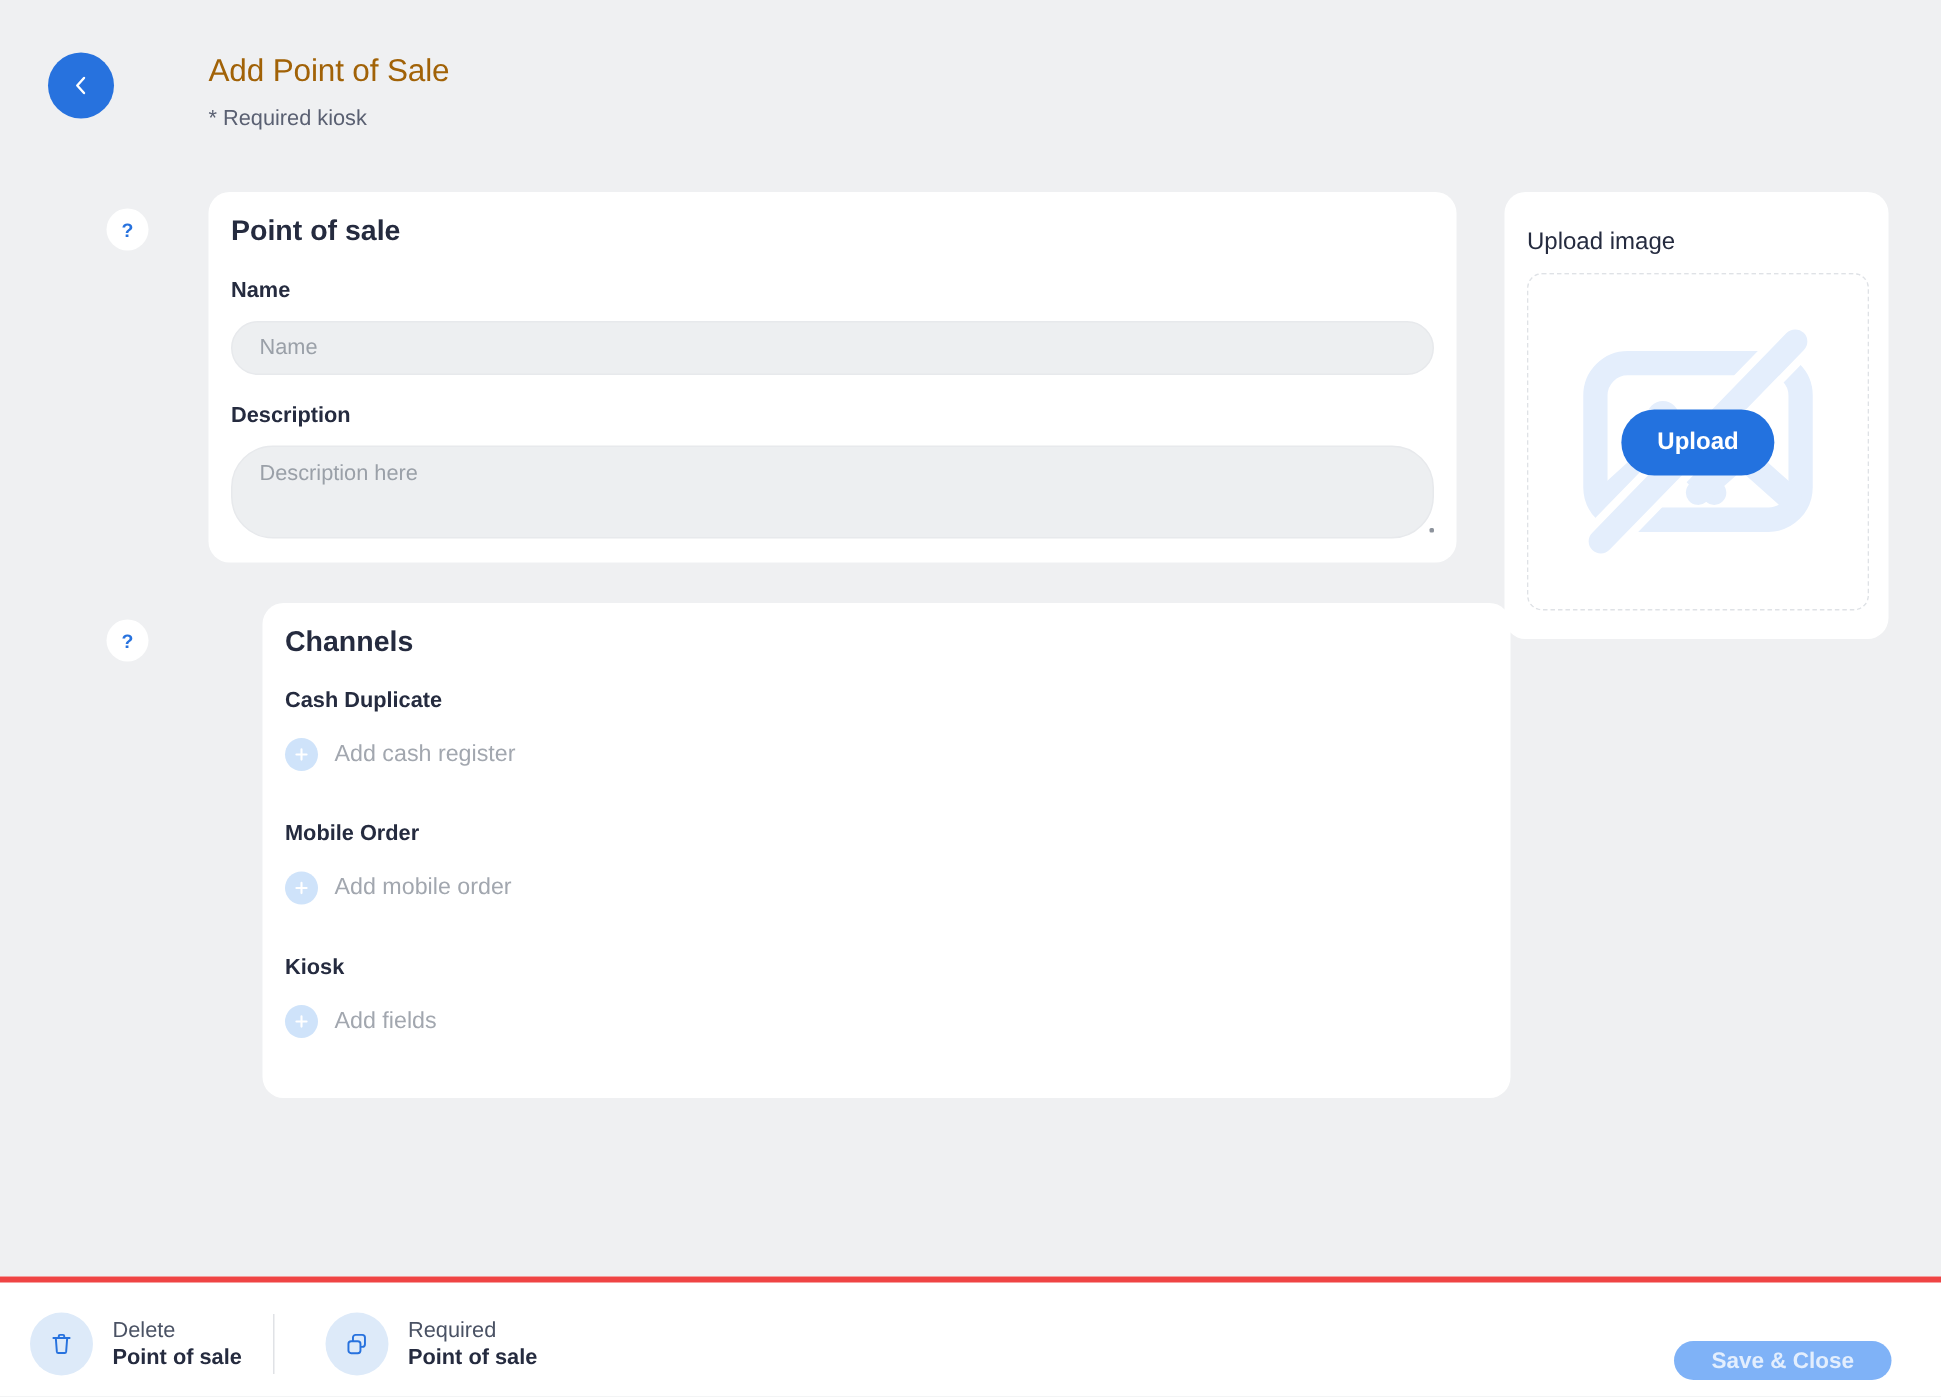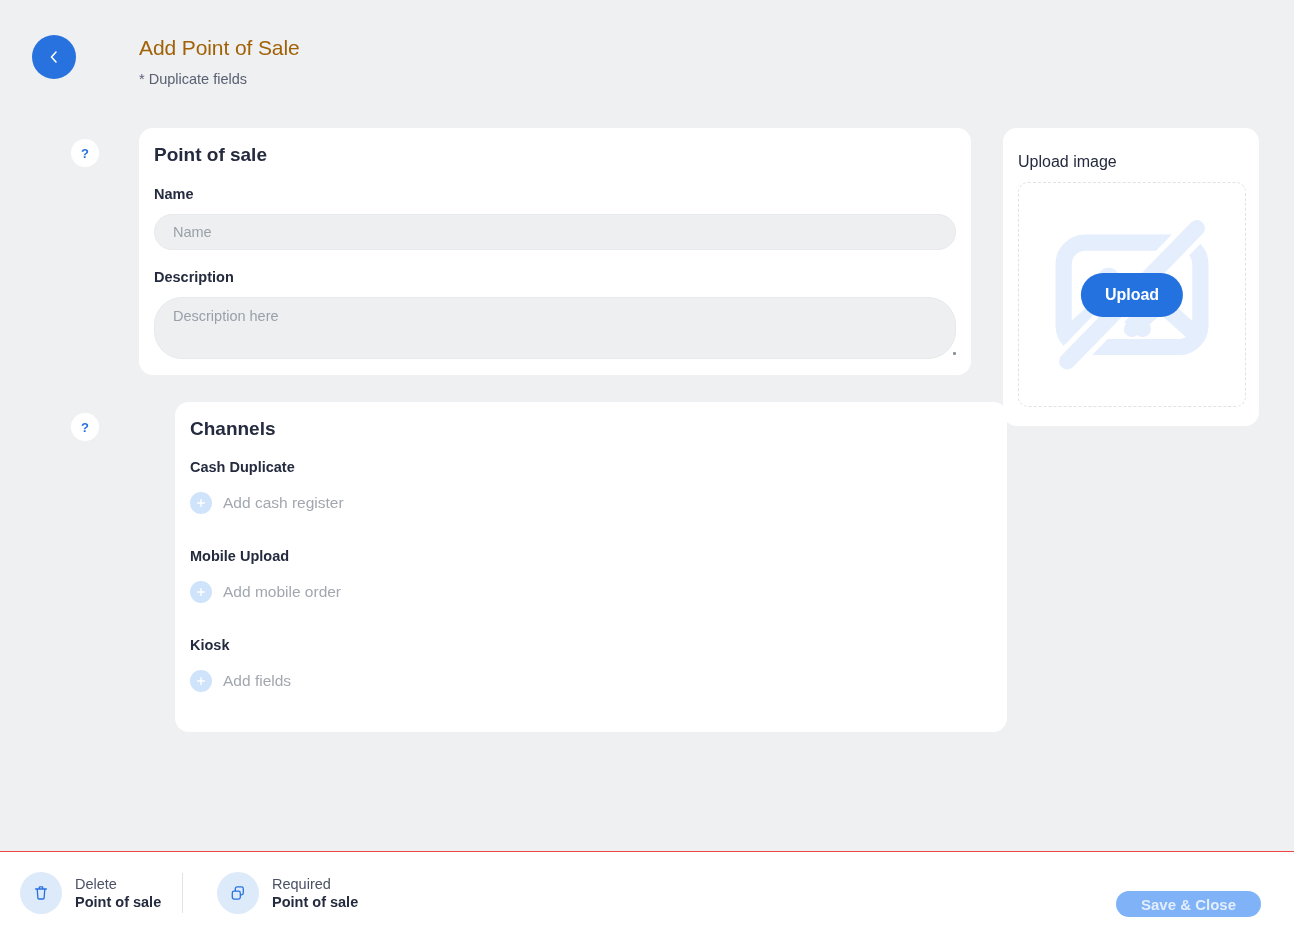--- a/index.html
+++ b/index.html
@@ -121,21 +121,21 @@
     background: #2372df; border: none; border-radius: 22px;
     padding: 0 24px; height: 44px;
     color: #ffffff; font-size: 16px; font-weight: bold;
     font-family: "Liberation Sans", sans-serif;
     cursor: pointer; white-space: nowrap;
   }
 
   
   .bottom-bar {
     position: absolute; left: 0; bottom: 0; width: 1294px; height: 80px;
-    background: #ffffff; border-top: 1px solid #ef4444;
+    background: #ffffff; border-top: 4px solid #ef4444;
   }
   .action-btn {
     position: absolute; top: 20px; display: flex; align-items: center;
     gap: 13px; background: none; border: none; padding: 0; cursor: pointer;
     text-align: left;
   }
   .act-delete { left: 20px; }
   .act-duplicate { left: 217px; }
   .act-circle {
     width: 42px; height: 42px; border-radius: 50%; background: #ddeaf9;
@@ -162,21 +162,21 @@
 <div class="page">
 
   <button class="back-btn">
     <span>
       <svg width="14" height="14" viewBox="0 0 14 14" fill="none">
         <path d="M9 2L4.5 7L9 12" stroke="#ffffff" stroke-width="1.6" stroke-linecap="round" stroke-linejoin="round"></path>
       </svg>
     </span>
   </button>
   <div class="header-title">Add Point of Sale</div>
-  <div class="header-sub">* Duplicate fields</div>
+  <div class="header-sub">* Required kiosk</div>
 
   <button class="help-bubble help-1">?</button>
   <button class="help-bubble help-2">?</button>
 
   <div class="card card-pos">
     <div class="card-title">Point of sale</div>
 
     <div class="field-label" style="top:58px;">Name</div>
     <input class="txt-input" style="top: 86px;" type="text" placeholder="Name">
 
@@ -191,21 +191,21 @@
     <div class="chan-label" style="top:57px;">Cash Duplicate</div>
     <button class="add-row" style="top:90px;">
       <span class="plus-circle">
         <svg width="10" height="10" viewBox="0 0 10 10" fill="none">
           <path d="M5 1.6V8.4M1.6 5H8.4" stroke="#ffffff" stroke-width="1.4" stroke-linecap="round"></path>
         </svg>
       </span>
       <span class="add-text">Add cash register</span>
     </button>
 
-    <div class="chan-label" style="top:146px;">Mobile Upload</div>
+    <div class="chan-label" style="top:146px;">Mobile Order</div>
     <button class="add-row" style="top:179px;">
       <span class="plus-circle">
         <svg width="10" height="10" viewBox="0 0 10 10" fill="none">
           <path d="M5 1.6V8.4M1.6 5H8.4" stroke="#ffffff" stroke-width="1.4" stroke-linecap="round"></path>
         </svg>
       </span>
       <span class="add-text">Add mobile order</span>
     </button>
 
     <div class="chan-label" style="top:235px;">Kiosk</div>

